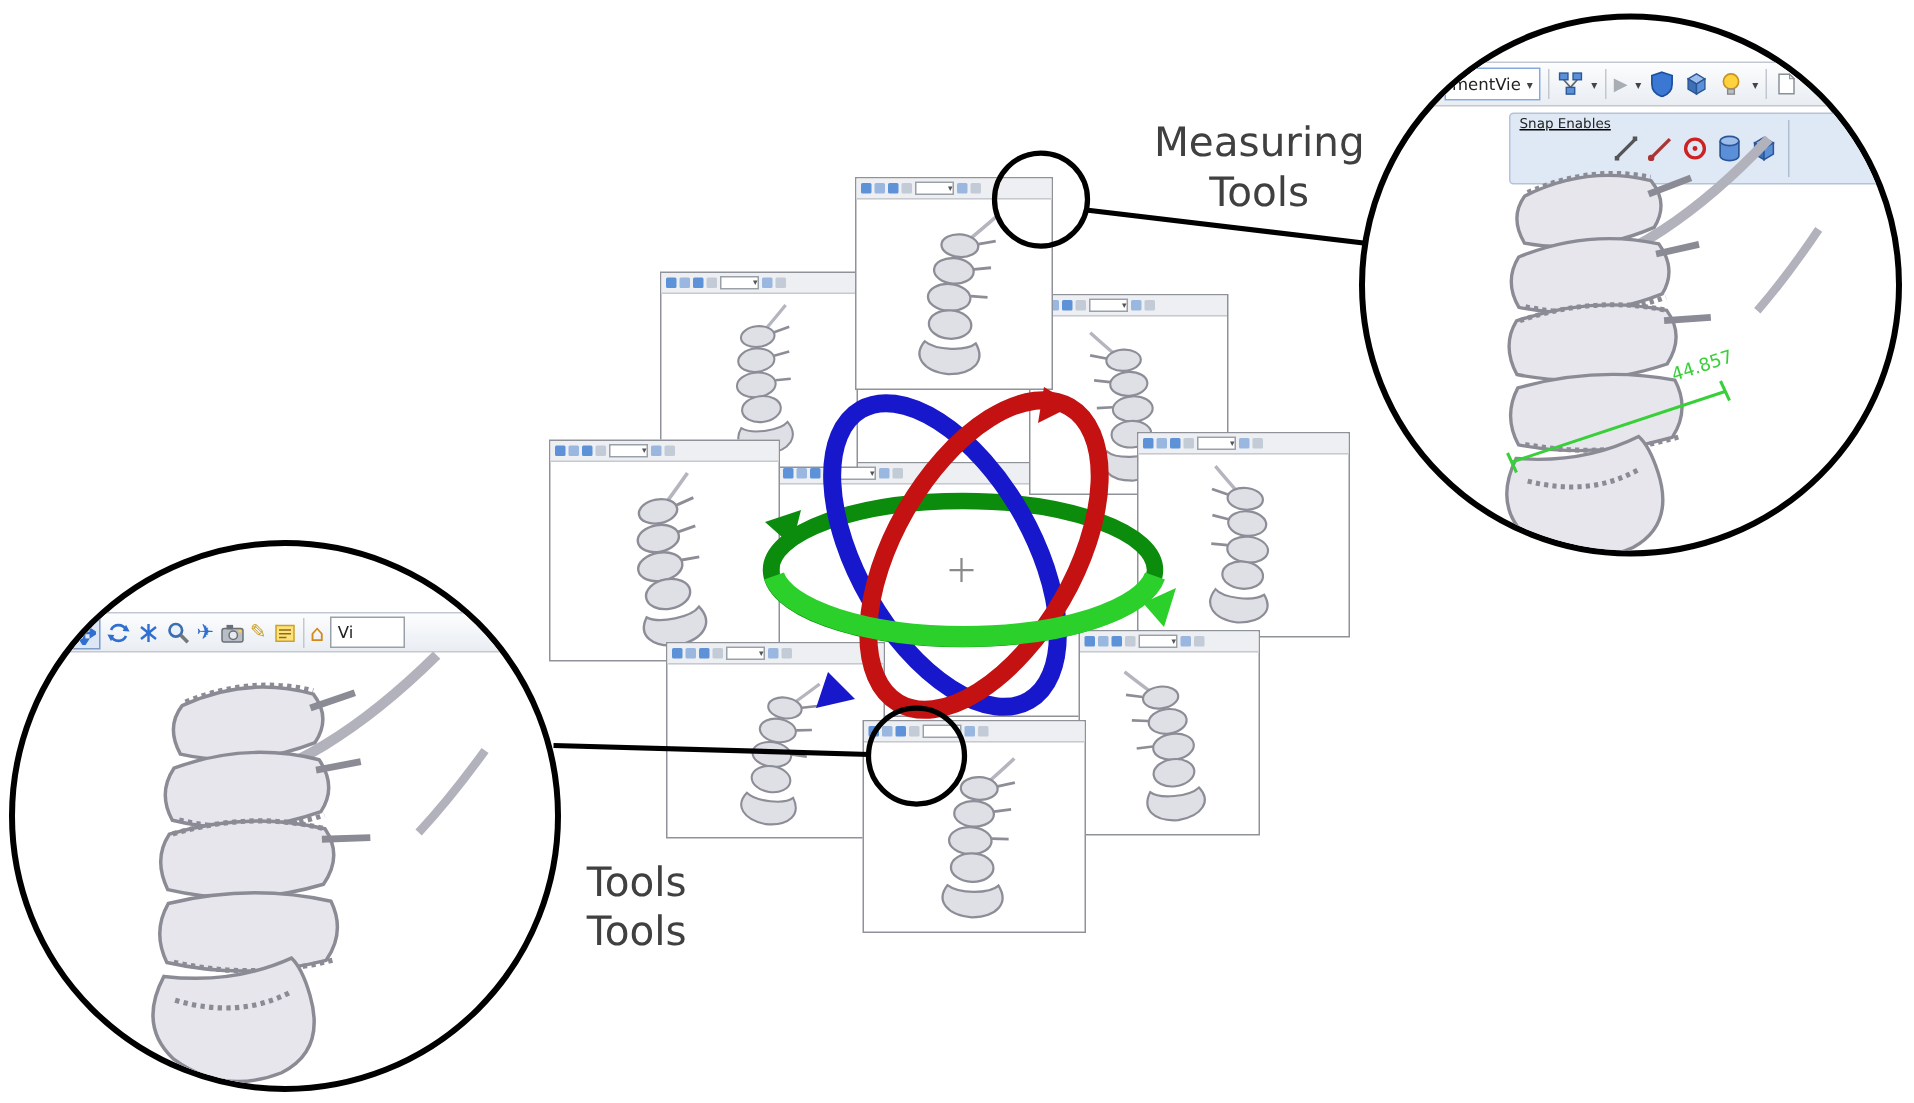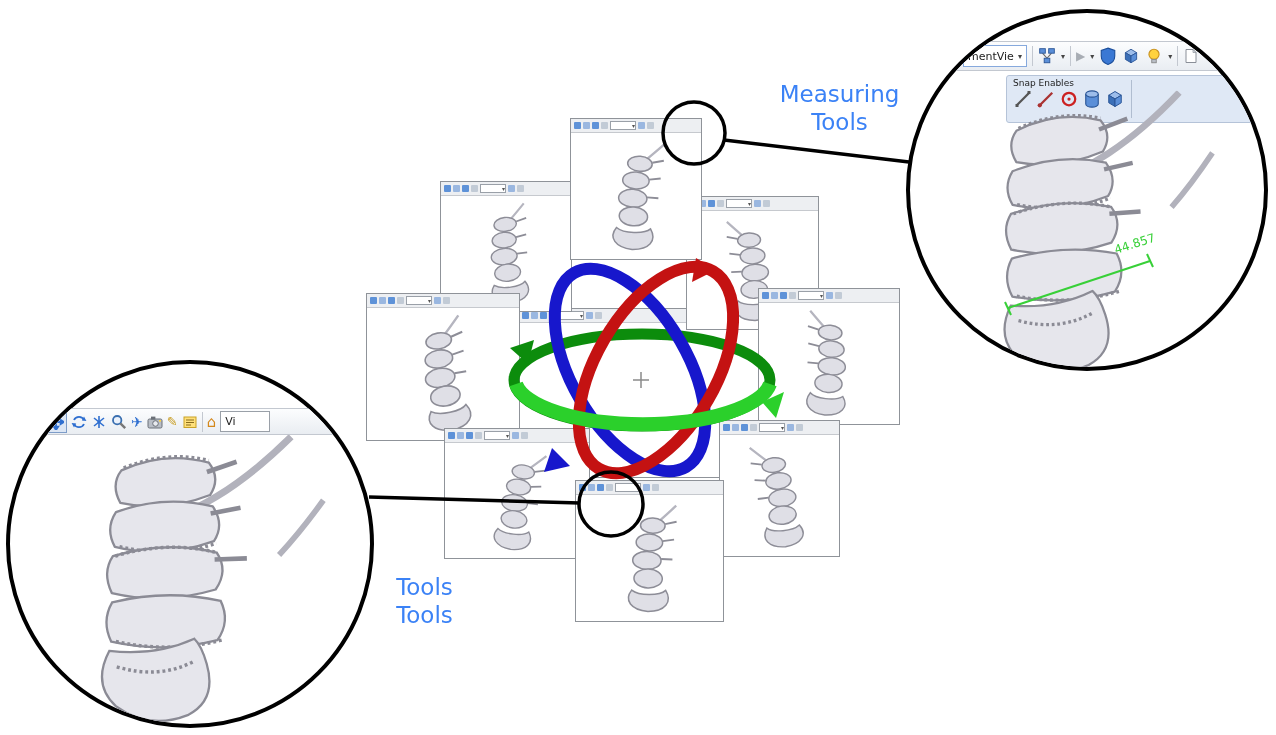--- a/index.html
+++ b/index.html
@@ -33,21 +33,21 @@
   .w7 .sp{transform:scaleX(-1) rotate(7deg);}
   .w8 .sp{transform:rotate(2deg);}
 
   
   .gizmo{position:absolute;left:500px;top:252px;width:285px;height:255px;z-index:10;}
 
   
   .overlay{position:absolute;left:0;top:0;width:1276px;height:735px;z-index:20;pointer-events:none;}
 
   
-  .biglabel{position:absolute;z-index:21;text-align:center;font-size:23px;line-height:1.22;color:#3b82f6;}
+  .biglabel{position:absolute;z-index:21;text-align:center;font-size:27px;line-height:1.22;color:#404040;}
   .lab-measure{left:752px;top:80px;width:175px;}
   .lab-scene{left:362px;top:573px;width:125px;}
 
   
   .callout{position:absolute;border:4px solid #000;border-radius:50%;background:#fff;overflow:hidden;z-index:30;box-sizing:content-box;}
   .mc{left:906px;top:9px;width:354px;height:354px;}
   .sc{left:6px;top:360px;width:360px;height:360px;}
 
   
   .apptb{position:absolute;display:flex;align-items:center;gap:5px;padding:0 6px;background:linear-gradient(#fcfdfe,#e9edf2);border:1px solid #c3c8d0;box-sizing:border-box;}
@@ -62,21 +62,21 @@
   .glyph{font-size:14px;line-height:16px;flex:0 0 auto;}
   .glyph.play{color:#a8adb4;font-size:12px;}
   .glyph.fly{color:#2f6fd0;}
   .glyph.draw{color:#c79b1e;font-size:13px;}
   .glyph.home{color:#d4881c;font-size:15px;}
   .tbtn{width:22px;height:22px;display:flex;align-items:center;justify-content:center;flex:0 0 auto;}
   .tbtn.pressed{border:1px solid #7d9cc8;background:#dce6f4;box-sizing:border-box;}
 
   
   .mpanel{position:absolute;left:96px;top:62px;height:48px;width:300px;background:#dfe8f5;border:1px solid #b5c3d8;border-radius:3px;display:flex;gap:6px;padding:2px 6px;box-sizing:border-box;}
-  .mgroup{display:flex;flex-direction:column;}
+  .mgroup{display:flex;flex-direction:row;text-decoration:underline;}
   .mgroup .glabel{font-size:9px;color:#222;line-height:11px;white-space:nowrap;}
   .mrow{display:flex;gap:3px;align-items:center;}
   .mrow .tico{width:20px;height:20px;}
   .vsep{width:1px;background:#b0bdd0;margin:2px 0;}
 
   
   .mc-spine{position:absolute;left:14px;top:84px;width:330px;height:290px;transform:rotate(-4deg);}
   .sc-spine{position:absolute;left:10px;top:74px;width:345px;height:300px;transform:rotate(-2deg);}
   .measure-svg{position:absolute;left:0;top:0;width:354px;height:354px;pointer-events:none;}
 </style>

